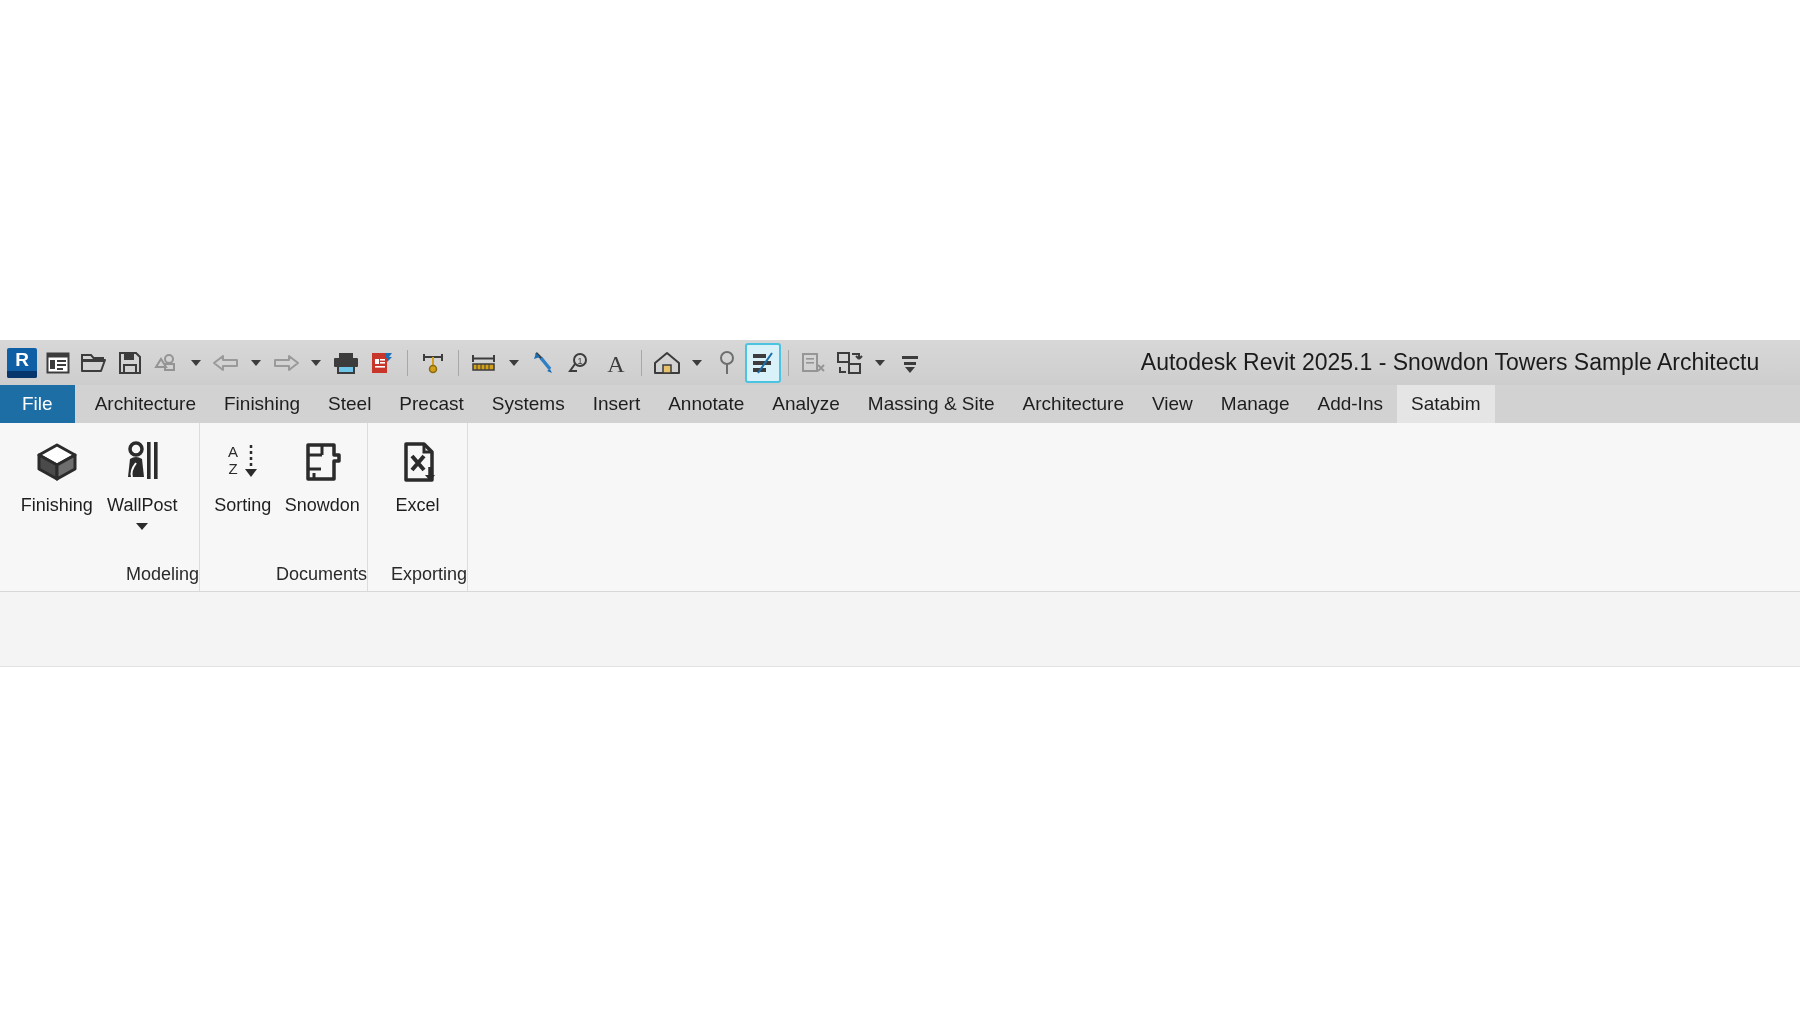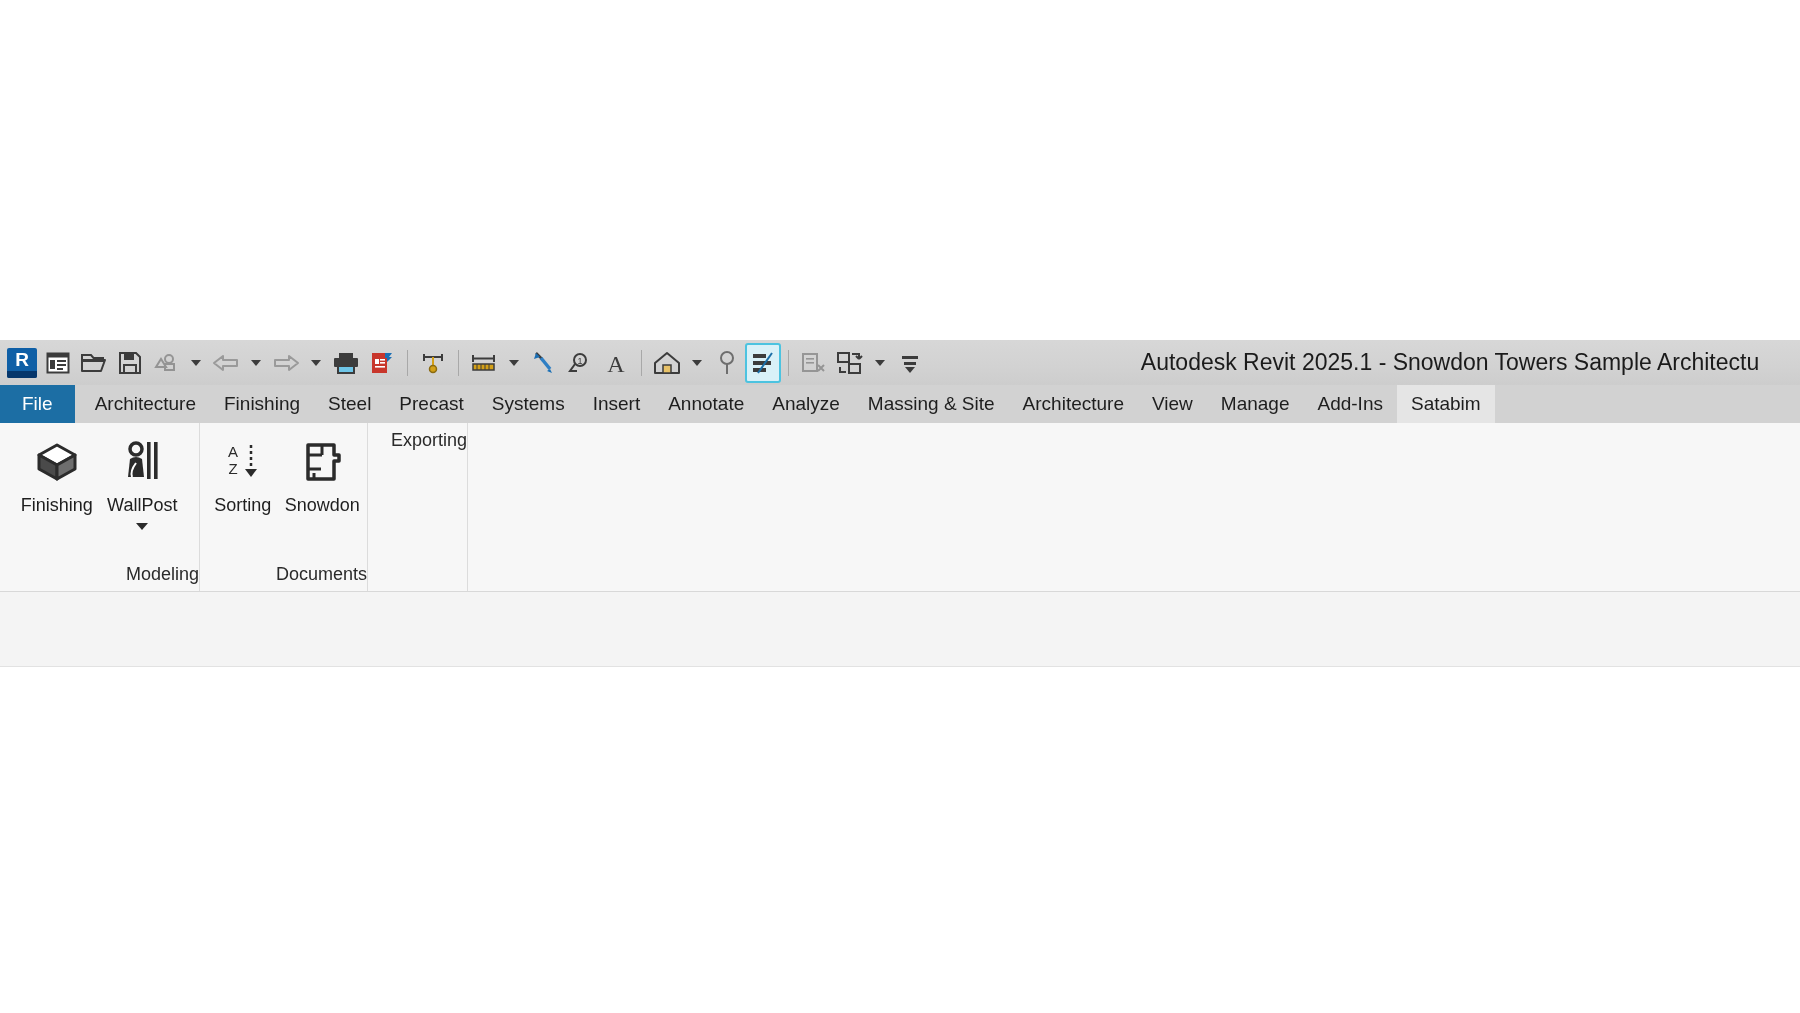--- a/index.html
+++ b/index.html
@@ -500,20 +500,36 @@
             </svg>
           </div>
           <div class="blabel">Snowdon</div>
         </div>
 
       </div>
       <div class="panel-title">Documents</div>
     </div>
 
     <div class="panel" style="width:100px;">
+      <div class="panel-body" style="padding-left:2px;padding-right:2px;">
+
+        <div class="big-btn" style="width:96px;">
+          <div class="glyph">
+            <svg width="52" height="48" viewBox="0 0 52 48">
+              <path d="M14 5 h18 l8 8 v28 H14 Z" fill="none" stroke="#2b2b2b" stroke-width="3.5" stroke-linejoin="round"></path>
+              <path d="M32 5 v8 h8" fill="none" stroke="#2b2b2b" stroke-width="3"></path>
+              <path d="M20 17 l12 14 M32 17 l-12 14" stroke="#2b2b2b" stroke-width="4"></path>
+              <path d="M38 28 v12" stroke="#2b2b2b" stroke-width="3.5"></path>
+              <path d="M38 42 l-5 -6 h10 Z" fill="#2b2b2b"></path>
+            </svg>
+          </div>
+          <div class="blabel">Excel</div>
+        </div>
+
+      </div>
       <div class="panel-title">Exporting</div>
     </div>
 
     <div style="flex:1 1 auto;"></div>
   </div>
 
   <div id="below-ribbon"></div>
 
 </div>
 

